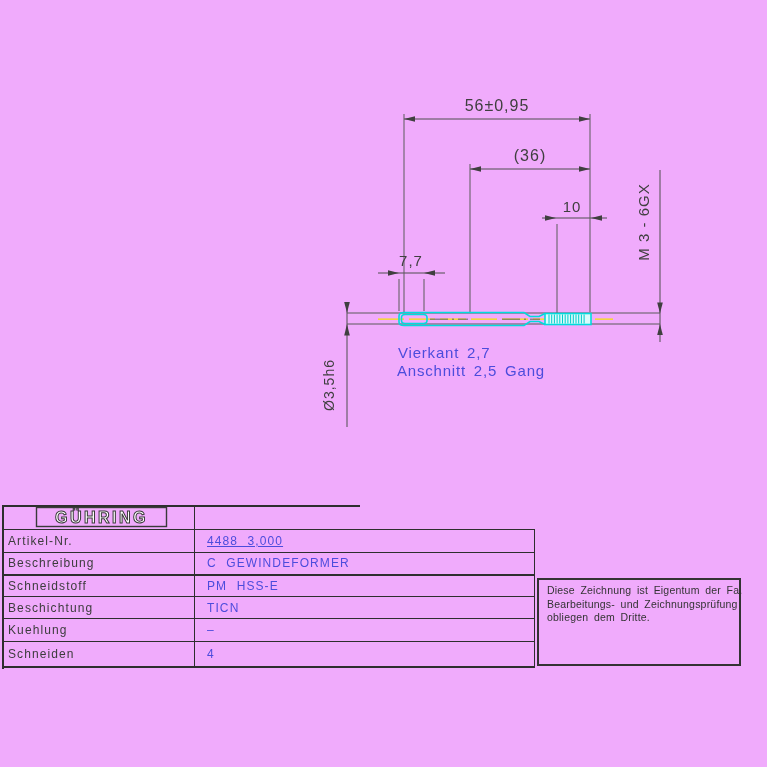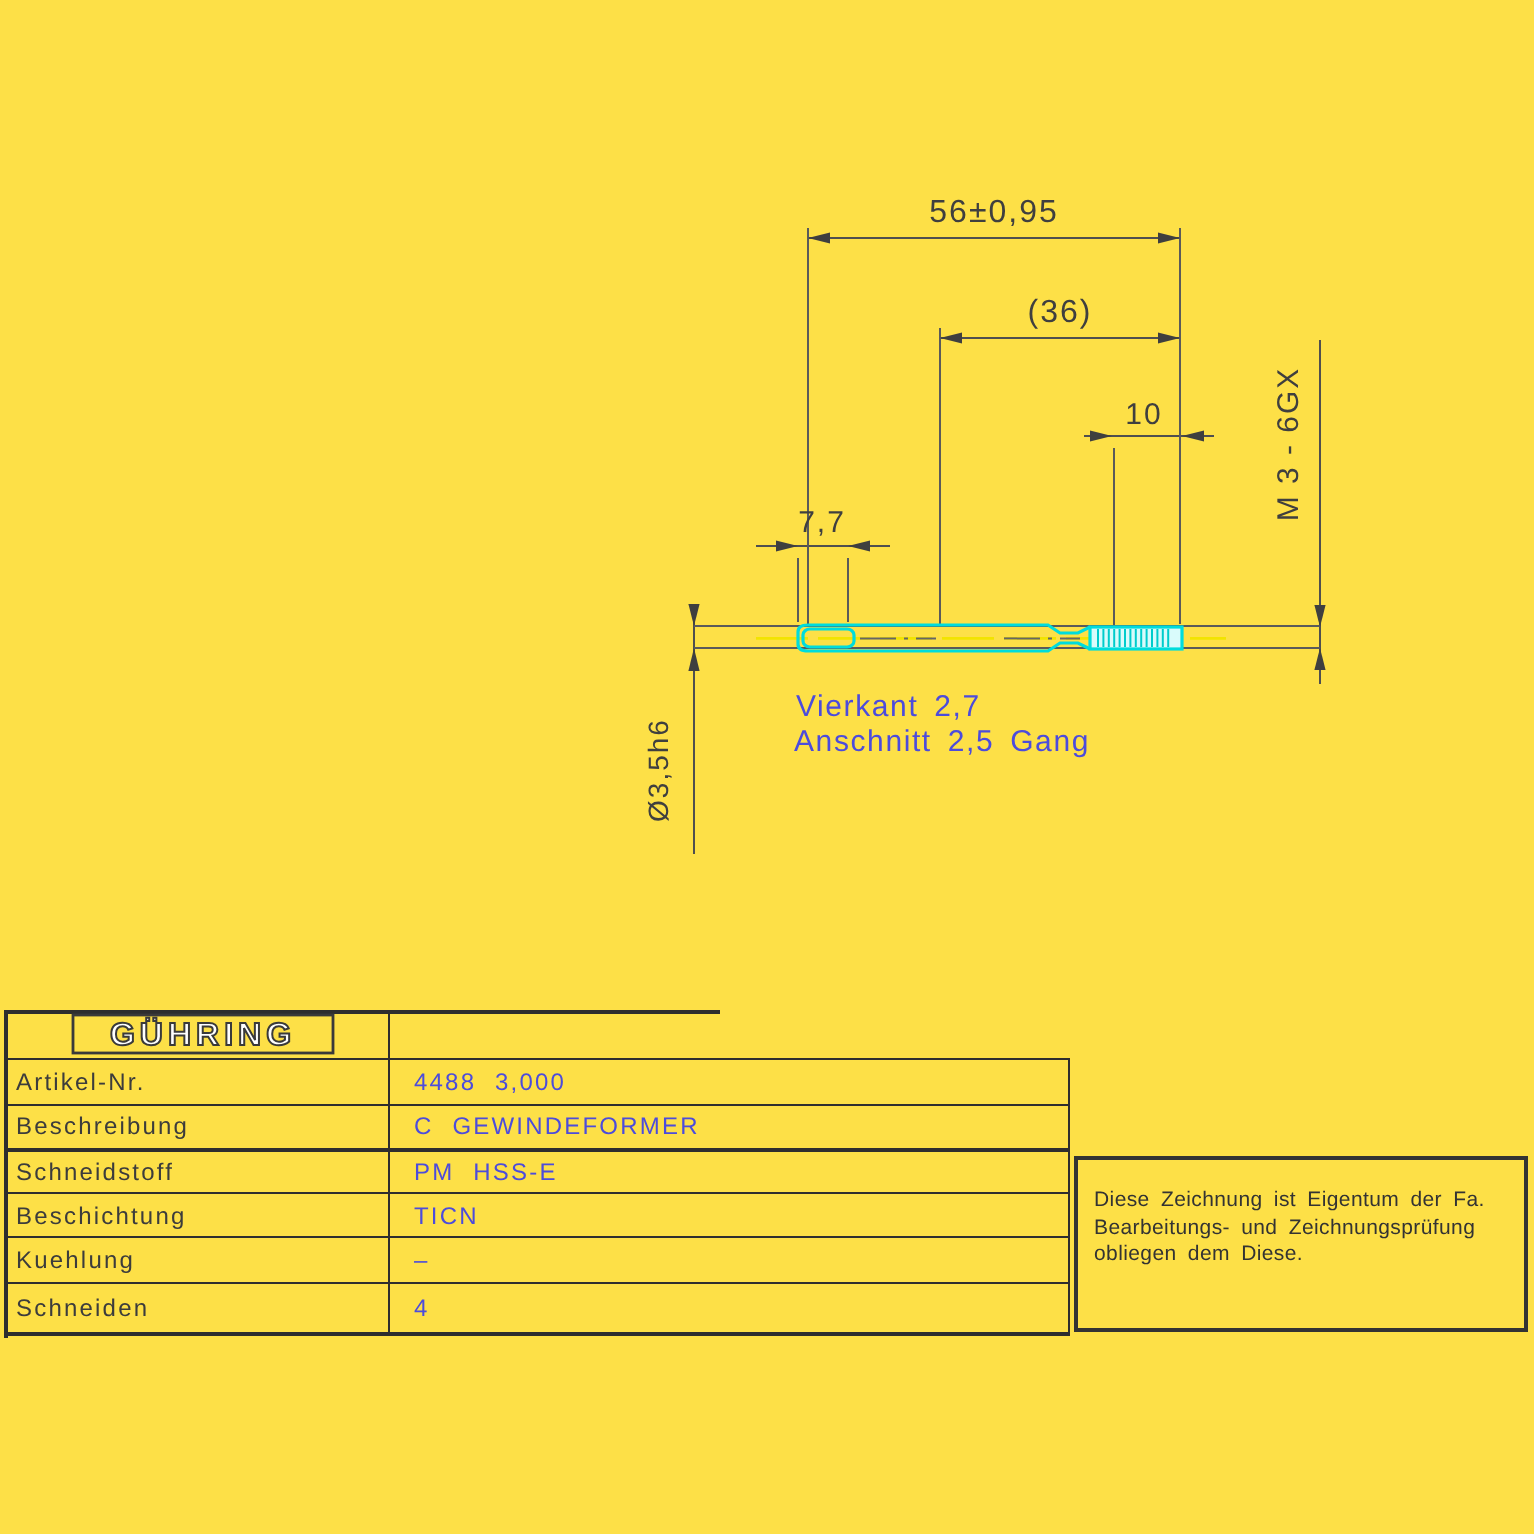--- a/index.html
+++ b/index.html
@@ -1,31 +1,31 @@
 <!DOCTYPE html>
 <html><head>
 <meta charset="utf-8">
 <style>
   html,body{margin:0;padding:0;background:#fff;}
-  .canvas{position:relative;width:767px;height:767px;background:#fde047;overflow:hidden;
+  .canvas{position:relative;width:767px;height:767px;background:#f0abfc;overflow:hidden;
           font-family:"Liberation Sans",sans-serif;}
   svg text{font-family:"Liberation Sans",sans-serif;}
 
   
   .draw{position:absolute;left:0;top:0;}
 
   
   .tline{position:absolute;background:#2e2e2e;}
   .cellText{position:absolute;height:18px;line-height:18px;font-size:12px;
             letter-spacing:1.1px;color:#3c3c3c;white-space:pre;}
   .cellVal{color:#4c4cdc;word-spacing:5px;}
 
   
-  .notice{position:absolute;left:537px;top:578px;width:227px;height:88px;
-          border:2px solid #333;box-sizing:border-box;padding:14px 0 0 8px;
+  .notice{position:absolute;left:537px;top:578px;width:204px;height:88px;
+          border:2px solid #333;box-sizing:border-box;padding:4px 0 0 8px;
           font-size:10.5px;line-height:13.5px;color:#333;
           letter-spacing:0.2px;word-spacing:2.5px;white-space:nowrap;}
 </style>
 </head>
 <body>
 
 <div class="canvas">
 
   <svg class="draw" width="767" height="500" viewBox="0 0 767 500">
 
@@ -122,32 +122,32 @@
     <div class="tline" style="left:2px;top:618px;width:533px;height:1px;"></div>
     <div class="tline" style="left:2px;top:641px;width:533px;height:1px;"></div>
     <div class="tline" style="left:2px;top:666px;width:533px;height:2px;"></div>
 
     <svg style="position:absolute;left:36px;top:507px;overflow:visible;" width="131" height="21">
       <rect x="0.5" y="0.5" width="130" height="19" fill="none" stroke="#3a3a3a" stroke-width="1.4"></rect>
       <text x="65.5" y="15.5" text-anchor="middle" font-size="16" font-weight="bold" letter-spacing="2.5" fill="#ffffff" stroke="#3a3a3a" stroke-width="1">GÜHRING</text>
     </svg>
 
     <div class="cellText" style="left:8px;top:532px;">Artikel-Nr.</div>
-    <div class="cellText cellVal" style="left:207px;top:532px;">4488 3,000</div>
+    <div class="cellText cellVal" style="left:207px;top:532px;text-decoration:underline;">4488 3,000</div>
     <div class="cellText" style="left:8px;top:554px;">Beschreibung</div>
     <div class="cellText cellVal" style="left:207px;top:554px;">C GEWINDEFORMER</div>
     <div class="cellText" style="left:8px;top:577px;">Schneidstoff</div>
     <div class="cellText cellVal" style="left:207px;top:577px;">PM HSS-E</div>
     <div class="cellText" style="left:8px;top:599px;">Beschichtung</div>
     <div class="cellText cellVal" style="left:207px;top:599px;">TICN</div>
     <div class="cellText" style="left:8px;top:621px;">Kuehlung</div>
     <div class="cellText cellVal" style="left:207px;top:621px;">–</div>
     <div class="cellText" style="left:8px;top:645px;">Schneiden</div>
     <div class="cellText cellVal" style="left:207px;top:645px;">4</div>
   </div>
 
   <div class="notice">
     <div>Diese Zeichnung ist Eigentum der Fa.</div>
     <div>Bearbeitungs- und Zeichnungsprüfung</div>
-    <div>obliegen dem Diese.</div>
+    <div>obliegen dem Dritte.</div>
   </div>
 
 </div>
 
 </body></html>

